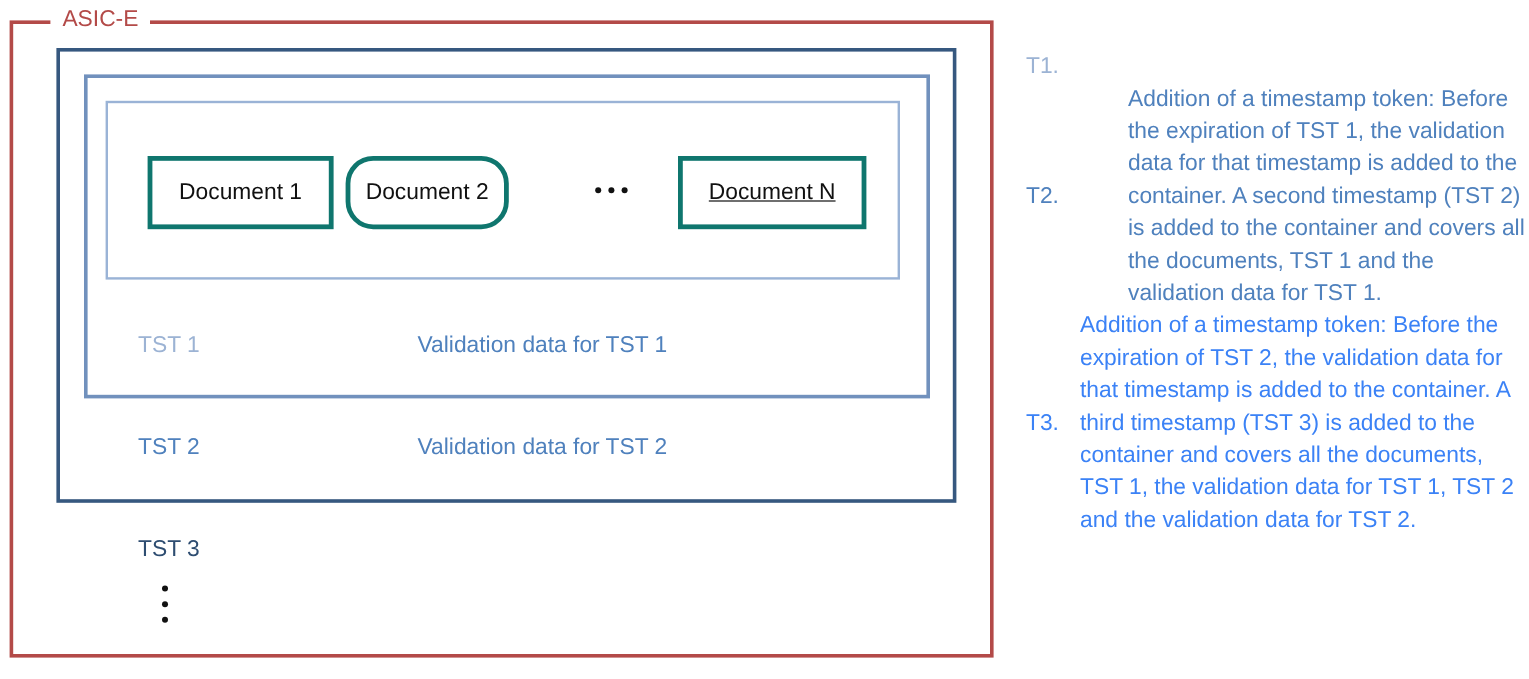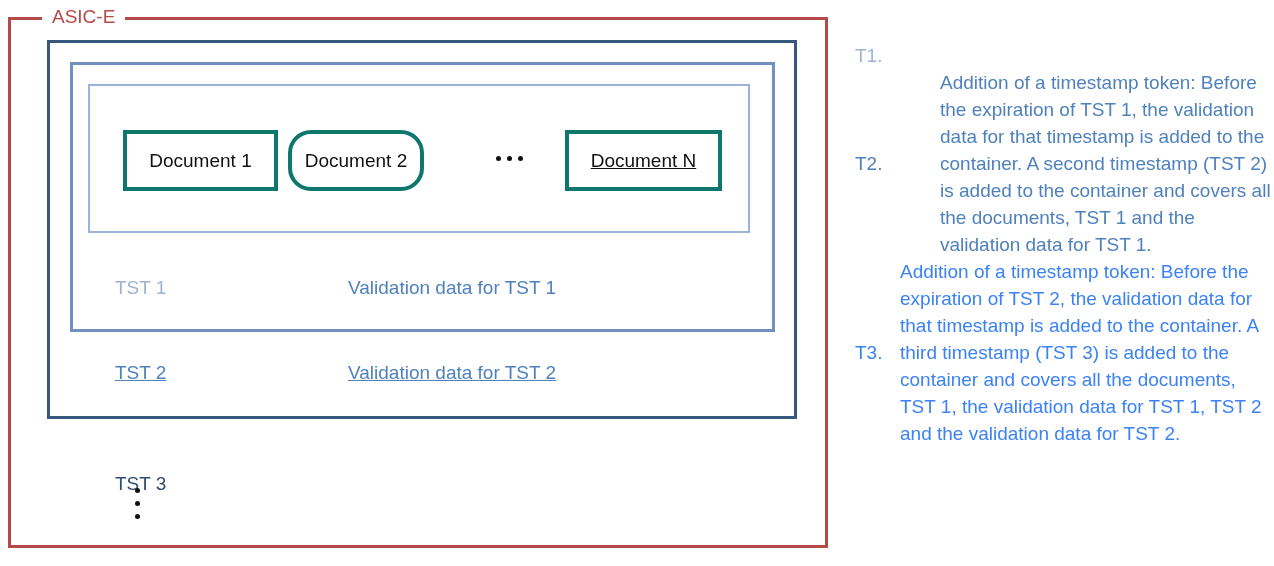--- a/index.html
+++ b/index.html
@@ -47,22 +47,22 @@
     display: flex; flex-direction: column; gap: 8px;
   }
   .hdots i, .vdots i {
     width: 5px; height: 5px; background: #111111;
     border-radius: 50%; display: block;
   }
 
   .tst-label      { position: absolute; left: 115px; font-size: 19px; line-height: 24px; }
   .tst-validation { position: absolute; left: 348px; font-size: 19px; line-height: 24px; }
   .row1 { top: 276px; }
-  .row2 { top: 361px; text-decoration: underline; }
-  .row3 { top: 446px; margin-top: 26px; }
+  .row2 { top: 361px; }
+  .row3 { top: 446px; }
 
   .c-light { color: #9cb3d4; }
   .c-mid   { color: #4f81bd; }
   .c-dark  { color: #2e4d71; }
 
   .timeline {
     position: absolute; left: 855px; top: 42px; width: 419px;
     font-size: 19px; line-height: 27px;
   }
   .t-item { display: flex; align-items: center; }

